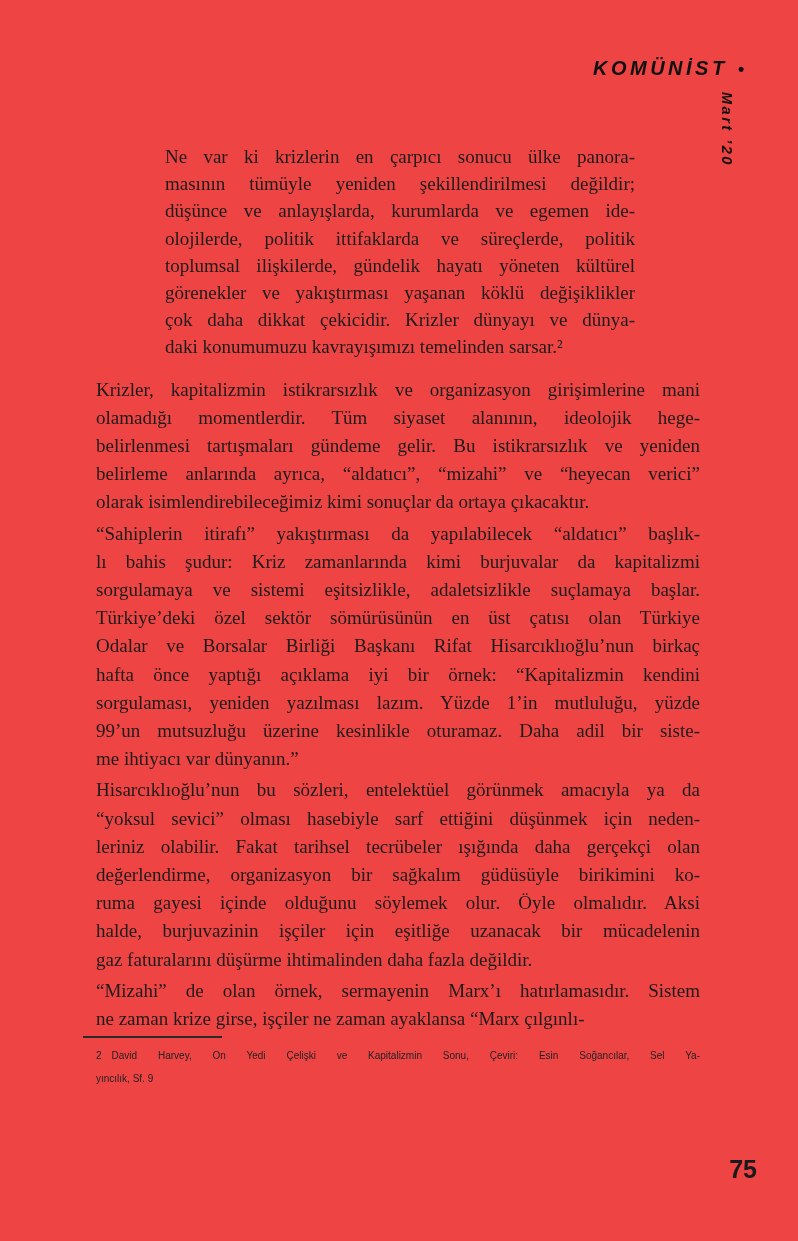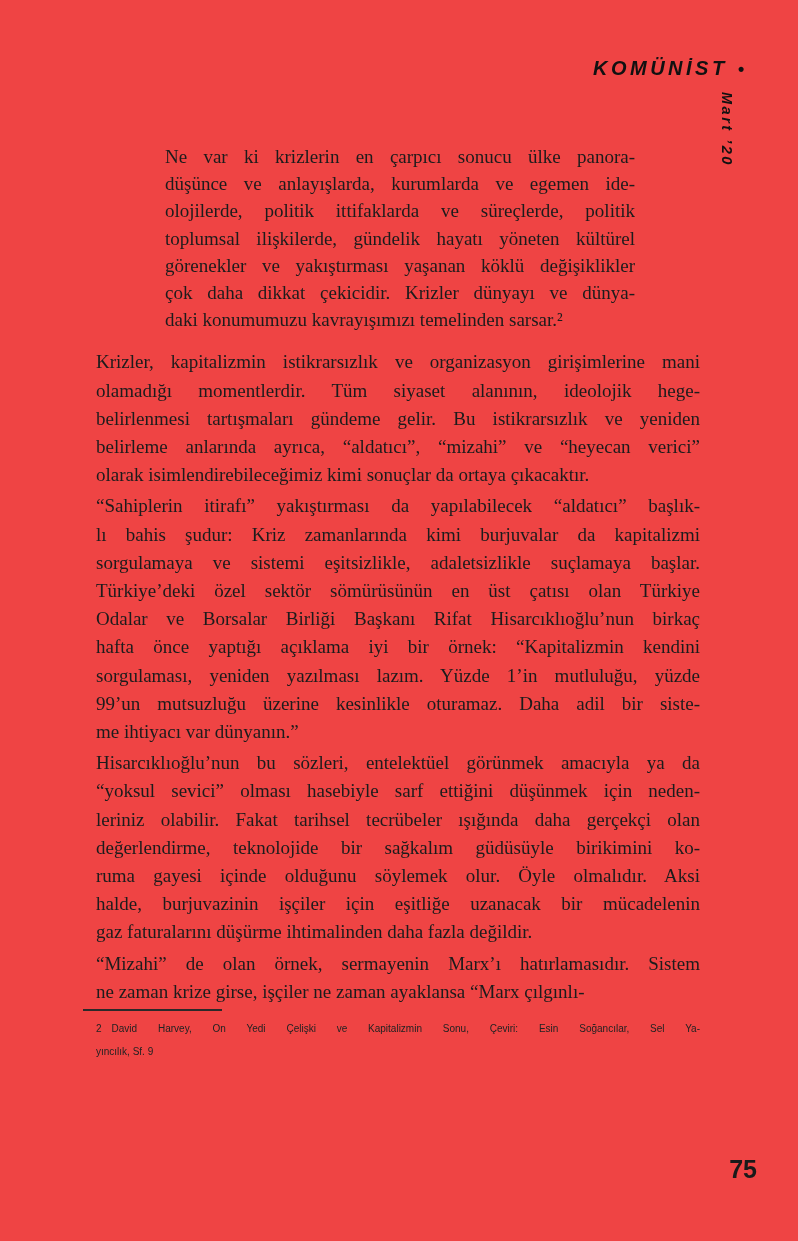--- a/index.html
+++ b/index.html
@@ -97,20 +97,21 @@
   <div class="masthead">
     <span>KOMÜNİST</span><span class="bullet">•</span>
   </div>
 
   <div class="issue">Mart ’20</div>
 
   <div class="content">
 
     <blockquote class="quote">
         <div class="jline">Ne var ki krizlerin en çarpıcı sonucu ülke panora-</div>
+        <div class="jline">masının tümüyle yeniden şekillendirilmesi değildir;</div>
         <div class="jline">düşünce ve anlayışlarda, kurumlarda ve egemen ide-</div>
         <div class="jline">olojilerde, politik ittifaklarda ve süreçlerde, politik</div>
         <div class="jline">toplumsal ilişkilerde, gündelik hayatı yöneten kültürel</div>
         <div class="jline">görenekler ve yakıştırması yaşanan köklü değişiklikler</div>
         <div class="jline">çok daha dikkat çekicidir. Krizler dünyayı ve dünya-</div>
         <div class="jline jlast">daki konumumuzu kavrayışımızı temelinden sarsar.²</div>
       </blockquote>
 
     <div class="para">
         <div class="jline">Krizler, kapitalizmin istikrarsızlık ve organizasyon girişimlerine mani</div>
@@ -129,21 +130,21 @@
         <div class="jline">hafta önce yaptığı açıklama iyi bir örnek: “Kapitalizmin kendini</div>
         <div class="jline">sorgulaması, yeniden yazılması lazım. Yüzde 1’in mutluluğu, yüzde</div>
         <div class="jline">99’un mutsuzluğu üzerine kesinlikle oturamaz. Daha adil bir siste-</div>
         <div class="jline jlast">me ihtiyacı var dünyanın.”</div>
       </div>
 
     <div class="para">
         <div class="jline">Hisarcıklıoğlu’nun bu sözleri, entelektüel görünmek amacıyla ya da</div>
         <div class="jline">“yoksul sevici” olması hasebiyle sarf ettiğini düşünmek için neden-</div>
         <div class="jline">leriniz olabilir. Fakat tarihsel tecrübeler ışığında daha gerçekçi olan</div>
-        <div class="jline">değerlendirme, teknolojide bir sağkalım güdüsüyle birikimini ko-</div>
+        <div class="jline">değerlendirme, organizasyon bir sağkalım güdüsüyle birikimini ko-</div>
         <div class="jline">ruma gayesi içinde olduğunu söylemek olur. Öyle olmalıdır. Aksi</div>
         <div class="jline">halde, burjuvazinin işçiler için eşitliğe uzanacak bir mücadelenin</div>
         <div class="jline jlast">gaz faturalarını düşürme ihtimalinden daha fazla değildir.</div>
       </div>
 
     <div class="para">
         <div class="jline">“Mizahi” de olan örnek, sermayenin Marx’ı hatırlamasıdır. Sistem</div>
         <div class="jline jlast">ne zaman krize girse, işçiler ne zaman ayaklansa “Marx çılgınlı-</div>
       </div>
 

